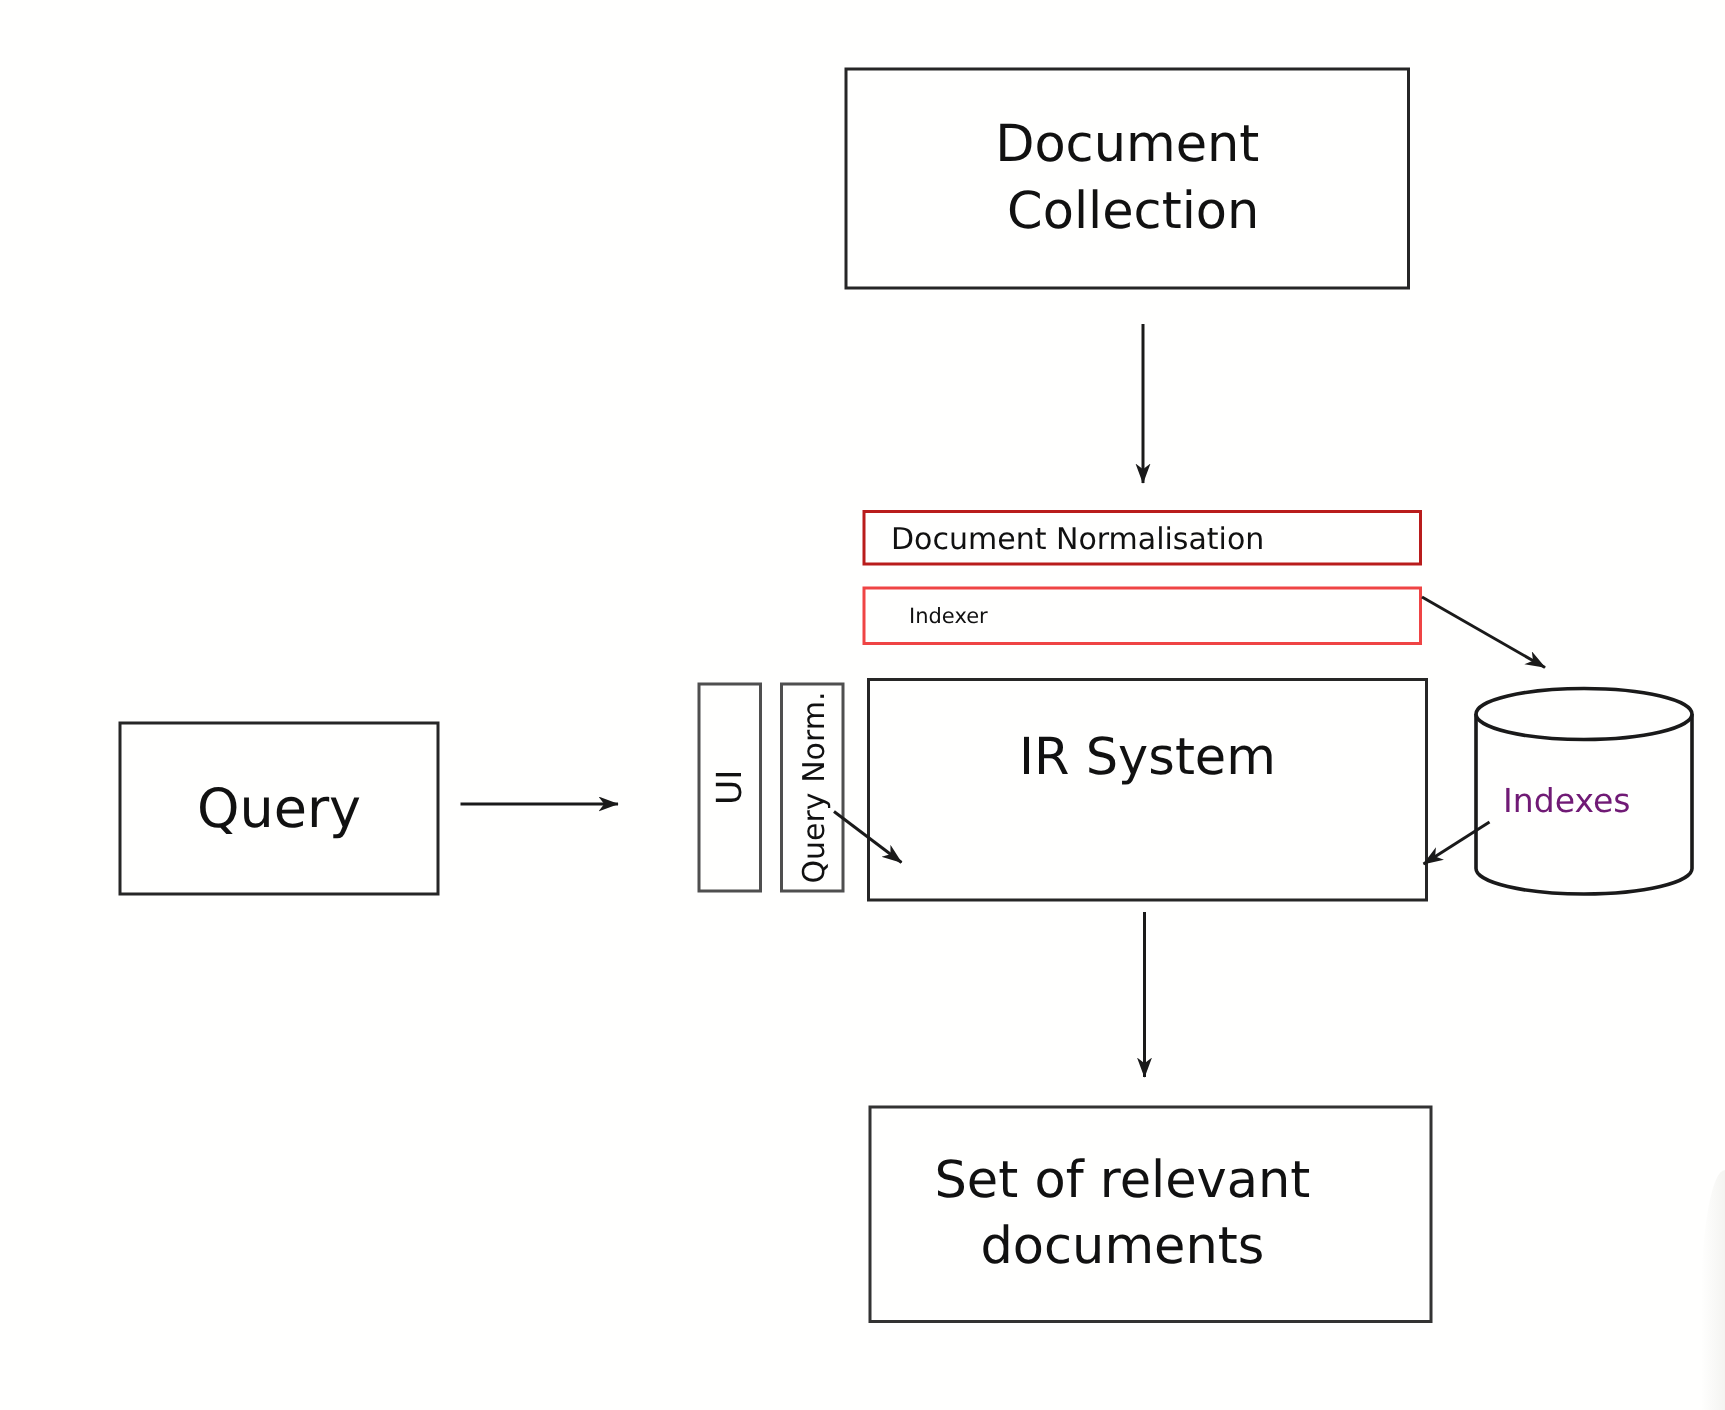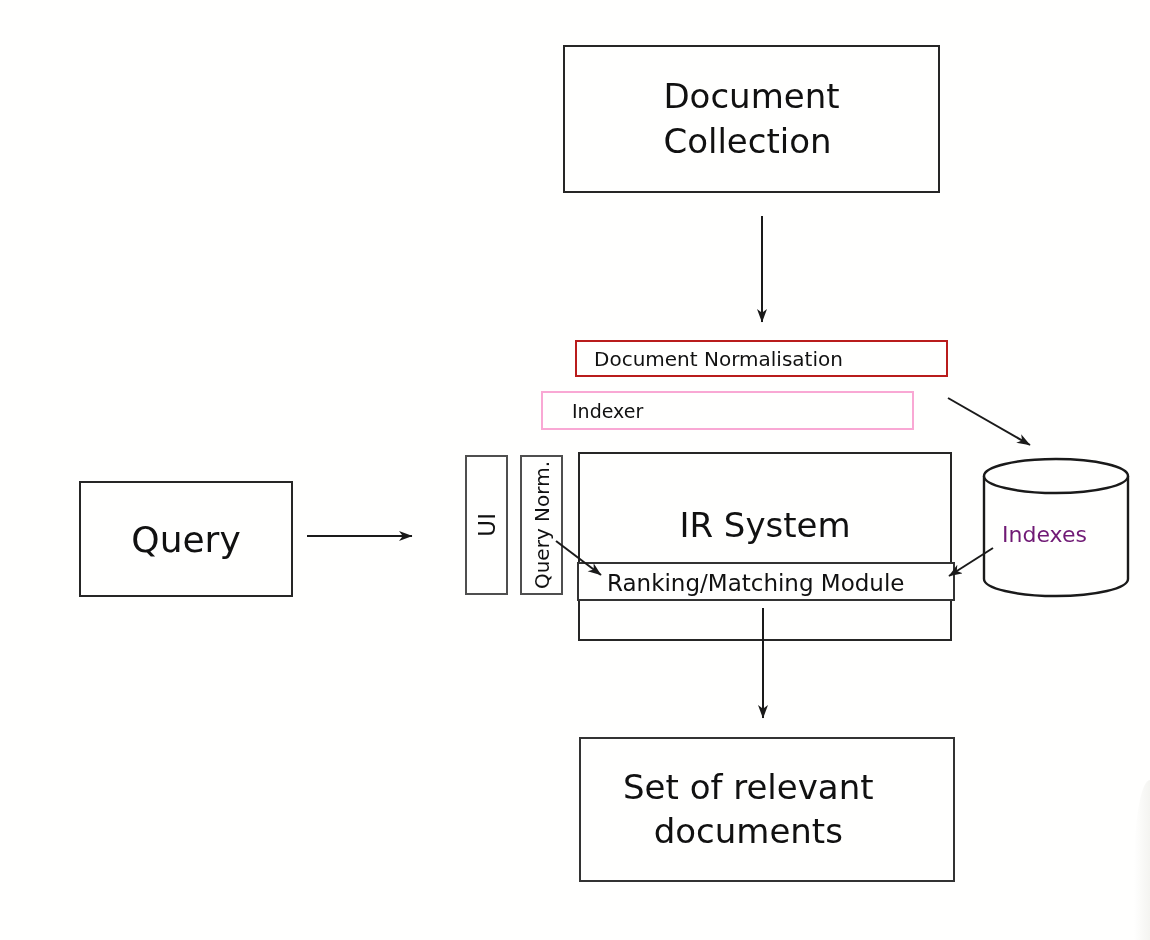--- a/index.html
+++ b/index.html
@@ -20,26 +20,26 @@
     justify-content:center;
     box-sizing:border-box;
     z-index:1;
     color:#111;
   }
   .multiline{white-space:pre-line;}
   .vlabel{
     writing-mode:vertical-rl;
     transform:rotate(180deg);
   }
-  #doc-collection{left:563px;top:45px;width:377px;height:148px;font-size:34px;line-height:1.33;text-align:left;}
+  #doc-collection{left:563px;top:45px;width:377px;height:148px;font-size:34px;line-height:1.33;text-align:right;}
   #doc-norm{left:575px;top:340px;width:373px;height:37px;border:2px solid #b91c1c;justify-content:flex-start;padding-left:17px;font-size:20px;}
-  #indexer{left:541px;top:391px;width:373px;height:39px;border:2px solid #f9a8d4;justify-content:flex-start;padding-left:29px;font-size:19px;}
+  #indexer{left:575px;top:391px;width:373px;height:39px;border:2px solid #ef4444;justify-content:flex-start;padding-left:29px;font-size:14px;}
   #ui-box{left:465px;top:455px;width:43px;height:140px;border:2px solid #4f4f4f;font-size:23px;}
   #qnorm-box{left:520px;top:455px;width:43px;height:140px;border:2px solid #4f4f4f;font-size:20px;}
-  #ir-box{left:578px;top:452px;width:374px;height:189px;font-size:34px;padding-bottom:44px;}
+  #ir-box{left:578px;top:452px;width:374px;height:149px;font-size:34px;padding-bottom:44px;}
   #ranking-box{left:577px;top:562px;width:378px;height:39px;border:2px solid #333;align-items:flex-end;justify-content:flex-start;padding:0 0 3px 28px;font-size:23px;}
   #query-box{left:79px;top:481px;width:214px;height:116px;font-size:36px;}
   #indexes-label{
     position:absolute;left:984px;top:522px;width:121px;
     text-align:center;font-size:22px;z-index:3;color:#701a75;
   }
   #arrows{
     position:absolute;left:0;top:0;width:1150px;height:940px;
     z-index:2;pointer-events:none;
   }
@@ -66,21 +66,20 @@
   <div class="box" id="ui-box">
     <span class="vlabel">UI</span>
   </div>
 
   <div class="box" id="qnorm-box">
     <span class="vlabel">Query Norm.</span>
   </div>
 
   <div class="box" id="ir-box">IR System</div>
 
-  <div class="box" id="ranking-box">Ranking/Matching Module</div>
 
   <div class="box" id="query-box">Query</div>
 
   <div class="box multiline" id="result-box">Set of relevant
 documents</div>
 
   <div id="indexes-label">Indexes</div>
 
   <svg id="arrows" viewBox="0 0 1150 940" xmlns="http://www.w3.org/2000/svg">
     <defs>

